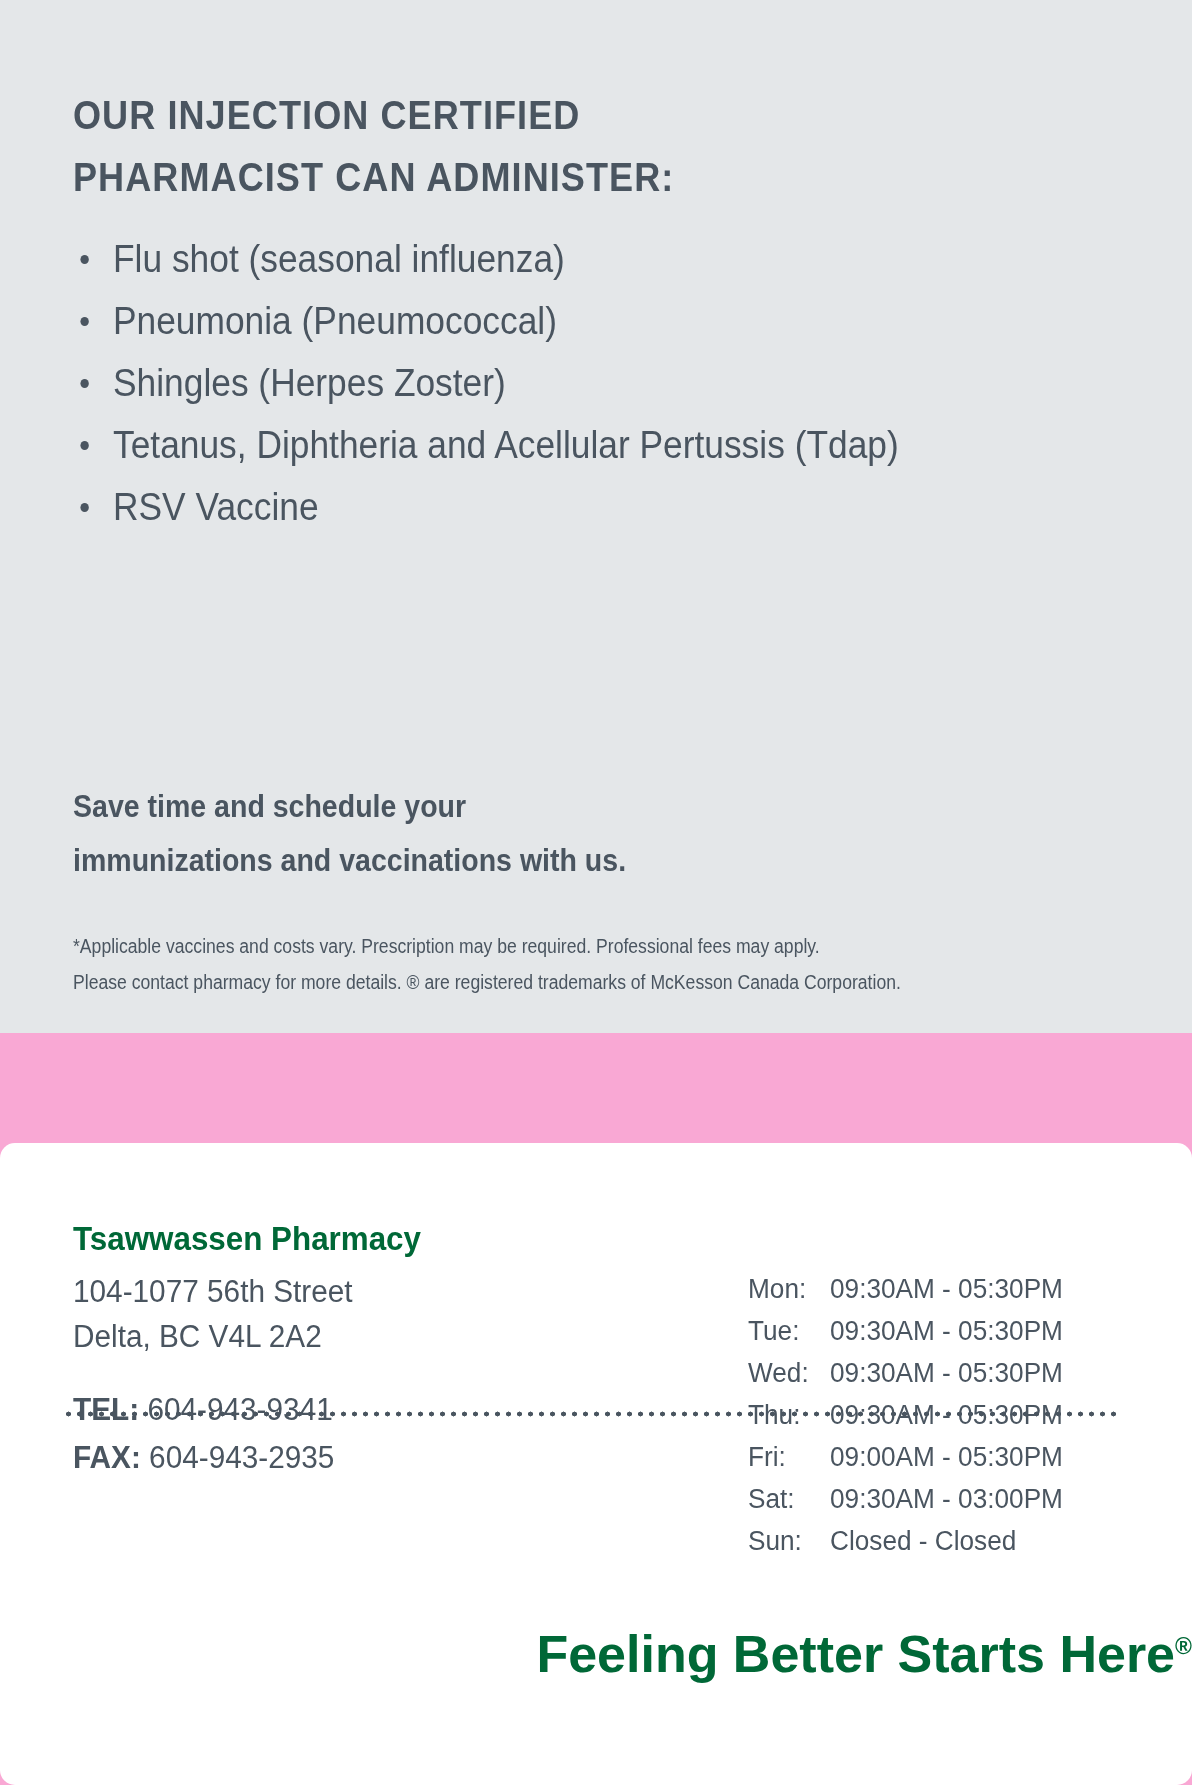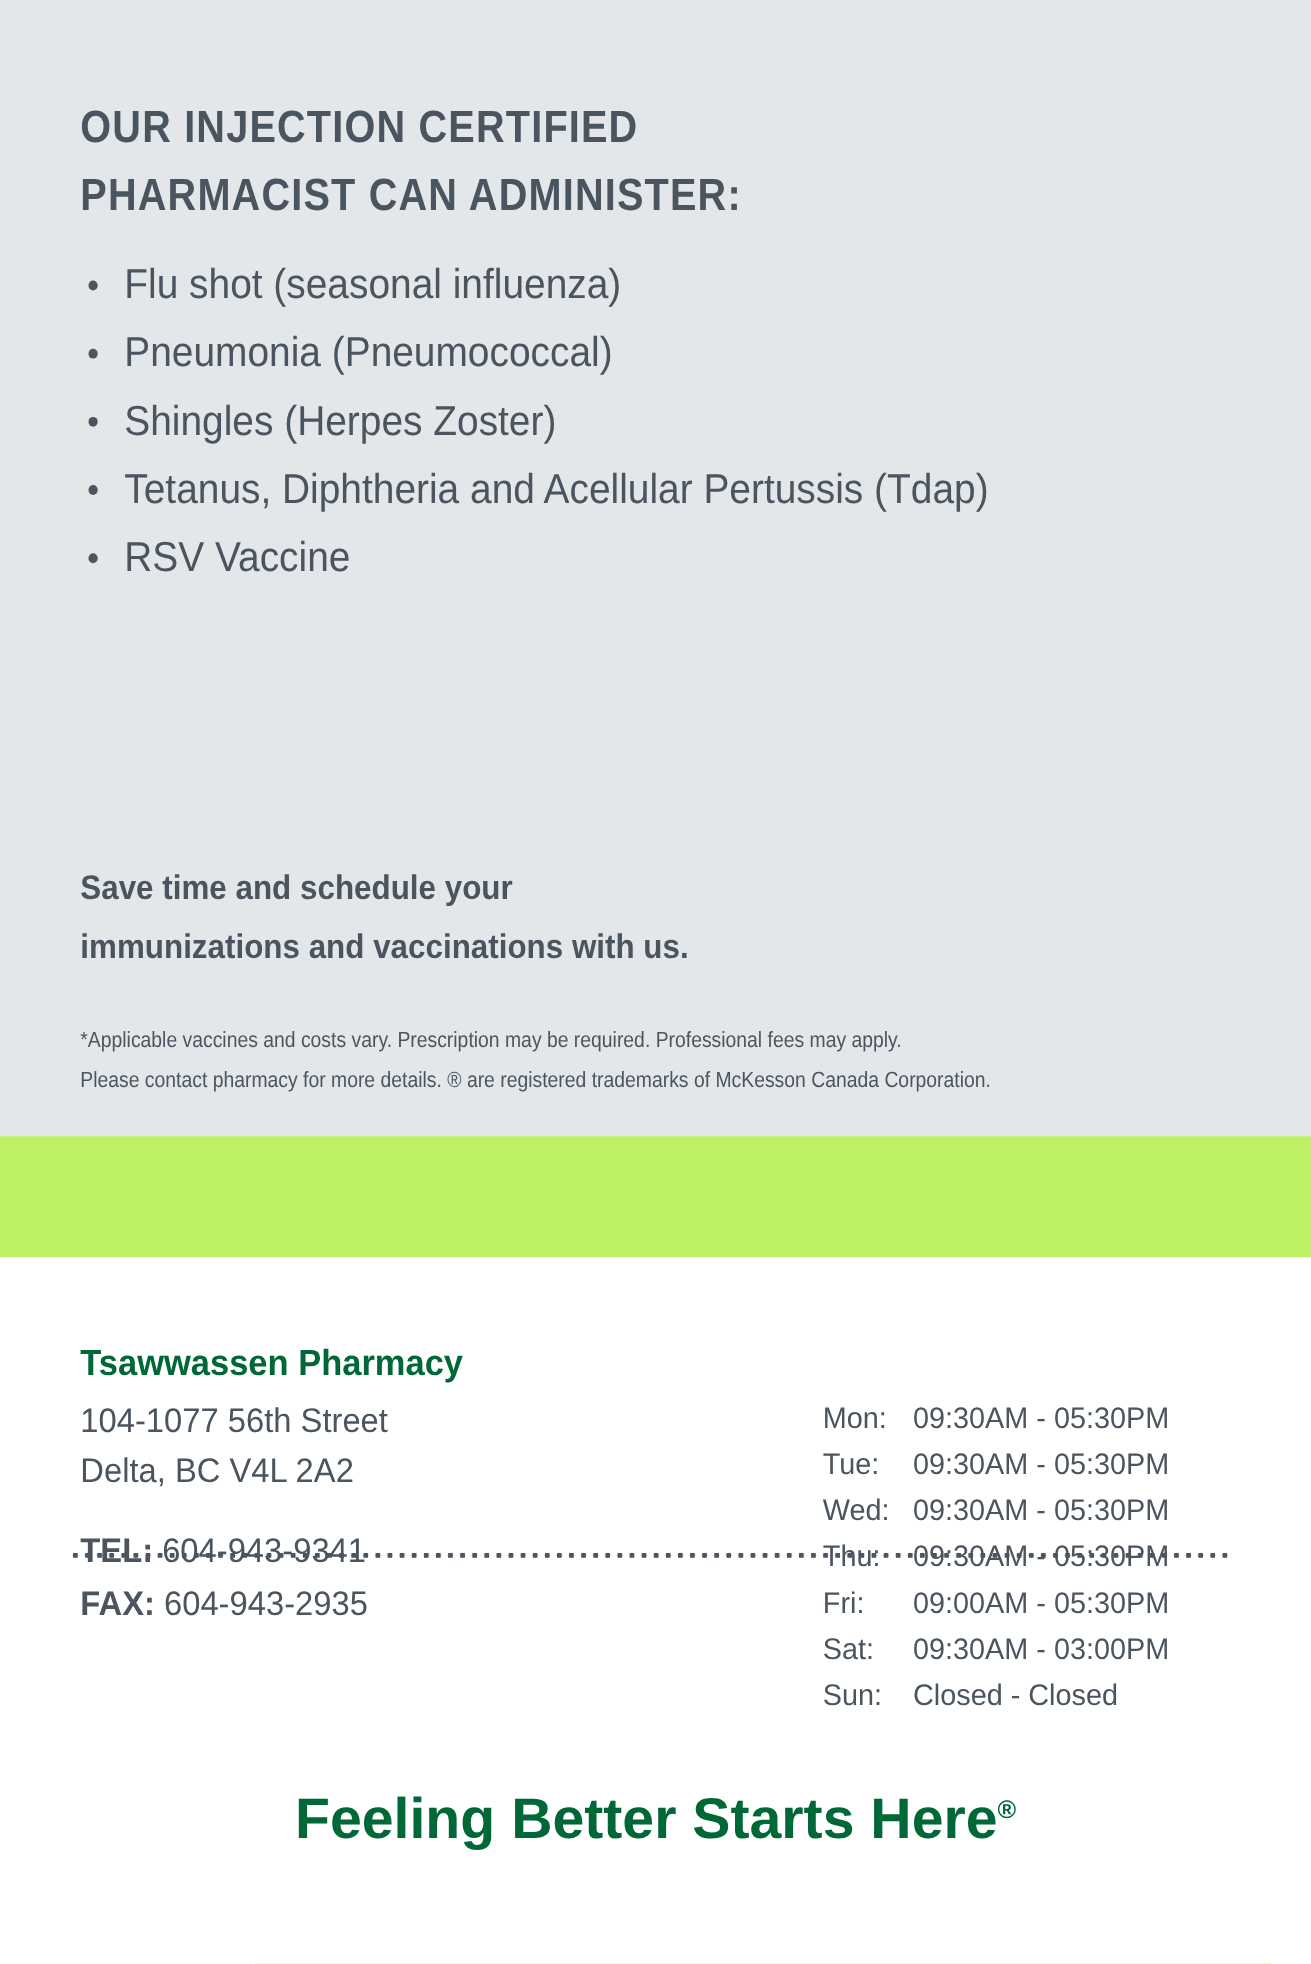--- a/index.html
+++ b/index.html
@@ -11,21 +11,21 @@
     height: 1785px;
     background: #ffffff;
     font-family: "DejaVu Sans", sans-serif;
     overflow: hidden;
   }
 
   .poster {
     position: relative;
     width: 1192px;
     height: 1785px;
-    background: #bef264;
+    background: #f9a8d4;
   }
 
   
   .top-panel {
     position: absolute;
     left: 0;
     top: 0;
     width: 1192px;
     height: 1033px;
     background: #e4e7e9;
@@ -167,20 +167,21 @@
   }
 
   
   .bottom {
     position: absolute;
     left: 0;
     top: 1143px;
     width: 1192px;
     height: 642px;
     background: #ffffff;
+    border-radius: 15px;
   }
 
   .store-name {
     position: absolute;
     left: 73px;
     top: 74px;
     font-family: "Liberation Sans", sans-serif;
     font-weight: bold;
     font-size: 33px;
     line-height: 44px;
@@ -254,21 +255,21 @@
     background-size: 11px 6px;
     background-repeat: repeat-x;
     background-position: left center;
   }
 
   .tagline {
     position: absolute;
     left: 0;
     top: 1621px;
     width: 1192px;
-    text-align: center;
+    text-align: right;
     font-family: "Liberation Sans", sans-serif;
     font-weight: bold;
     font-size: 52px;
     line-height: 66px;
     color: #006837;
     white-space: nowrap;
   }
   .tagline .reg-sup {
     font-size: 23px;
     vertical-align: super;

